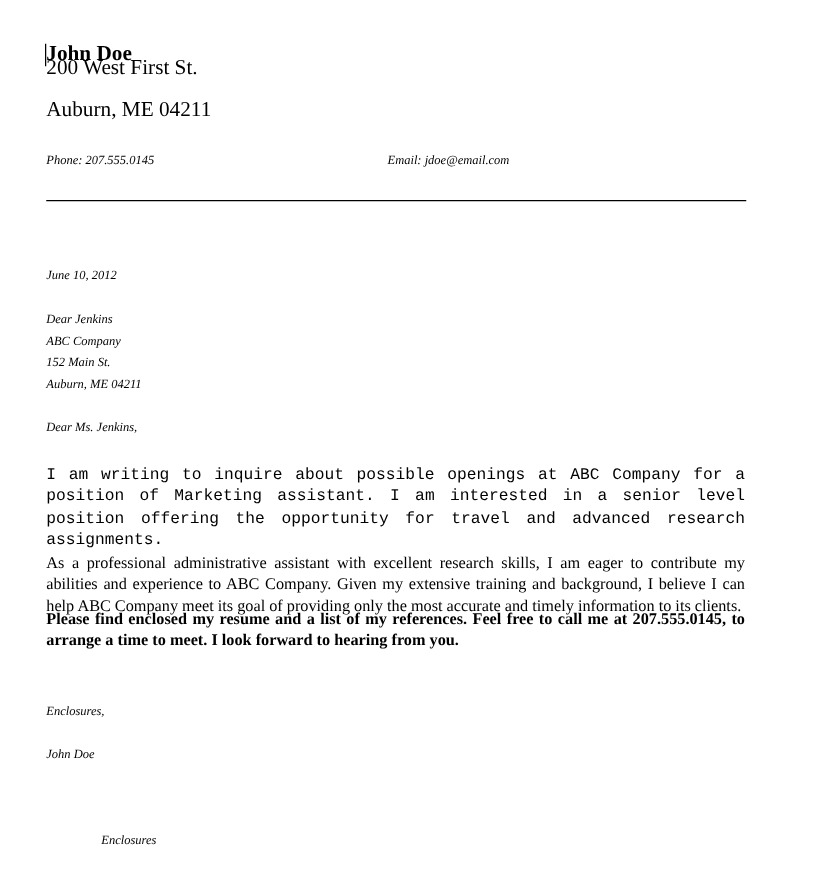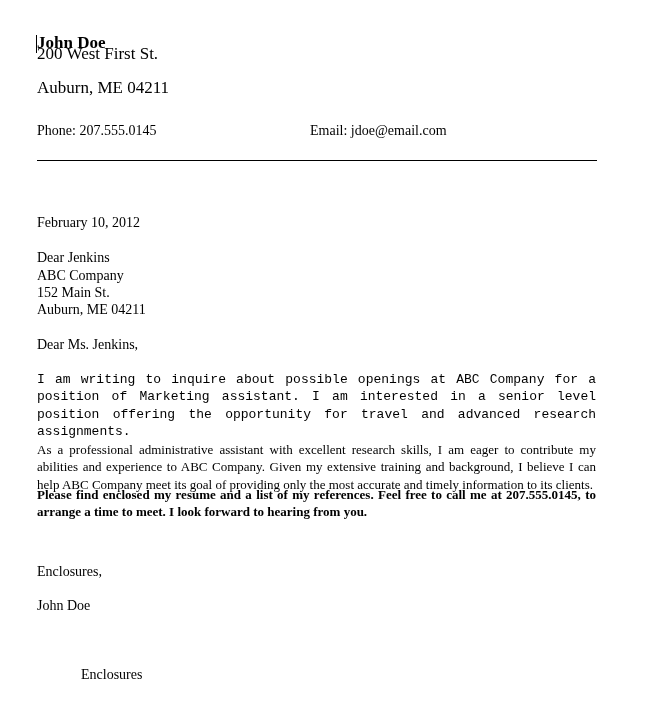--- a/index.html
+++ b/index.html
@@ -2,38 +2,38 @@
 <html><head>
 <meta charset="utf-8">
 <style>
   html, body { margin: 0; padding: 0; background: #ffffff; }
   body { width: 652px; height: 711px; position: relative; overflow: hidden;
          font-family: "Liberation Serif", serif; color: #000; }
   .abs { position: absolute; white-space: nowrap; }
   .name { left: 37px; top: 33px; font-size: 17px; font-weight: bold; }
   .caret { position: absolute; left: 36px; top: 35px; width: 1px; height: 18px; background: #000; }
   .addr { left: 37px; font-size: 17px; }
-  .small { font-size: 14px; }
+  .small { font-size: 10px; font-style: italic; }
   .rule { position: absolute; left: 37px; top: 160px; width: 560px; height: 1px; background: #000; }
   .para { position: absolute; left: 37px; width: 559px; font-size: 13px; line-height: 17.3px;
           text-align: justify; white-space: normal; }
 </style>
 </head>
 <body>
 
 <div>
   <span class="caret"></span>
   <div class="abs name">John Doe</div>
   <div class="abs addr" style="top:44px;">200 West First St.</div>
   <div class="abs addr" style="top:78px;">Auburn, ME 04211</div>
   <div class="abs small" style="left:37px; top:123px;">Phone: 207.555.0145</div>
   <div class="abs small" style="left:310px; top:123px;">Email: jdoe@email.com</div>
   <div class="rule"></div>
 
-  <div class="abs small" style="left:37px; top:215px;">February 10, 2012</div>
+  <div class="abs small" style="left:37px; top:215px;">June 10, 2012</div>
 
   <div class="abs small" style="left:37px; top:250px;">Dear Jenkins</div>
   <div class="abs small" style="left:37px; top:268px;">ABC Company</div>
   <div class="abs small" style="left:37px; top:285px;">152 Main St.</div>
   <div class="abs small" style="left:37px; top:302px;">Auburn, ME 04211</div>
 
   <div class="abs small" style="left:37px; top:337px;">Dear Ms. Jenkins,</div>
 
   <div class="para" style="top:371px;font-family:Liberation Mono, monospace;">I am writing to inquire about possible openings at ABC Company for a position of Marketing assistant. I am interested in a senior level position offering the opportunity for travel and advanced research assignments.</div>
   <div class="para" style="top:441px;">As a professional administrative assistant with excellent research skills, I am eager to contribute my abilities and experience to ABC Company. Given my extensive training and background, I believe I can help ABC Company meet its goal of providing only the most accurate and timely information to its clients.</div>

